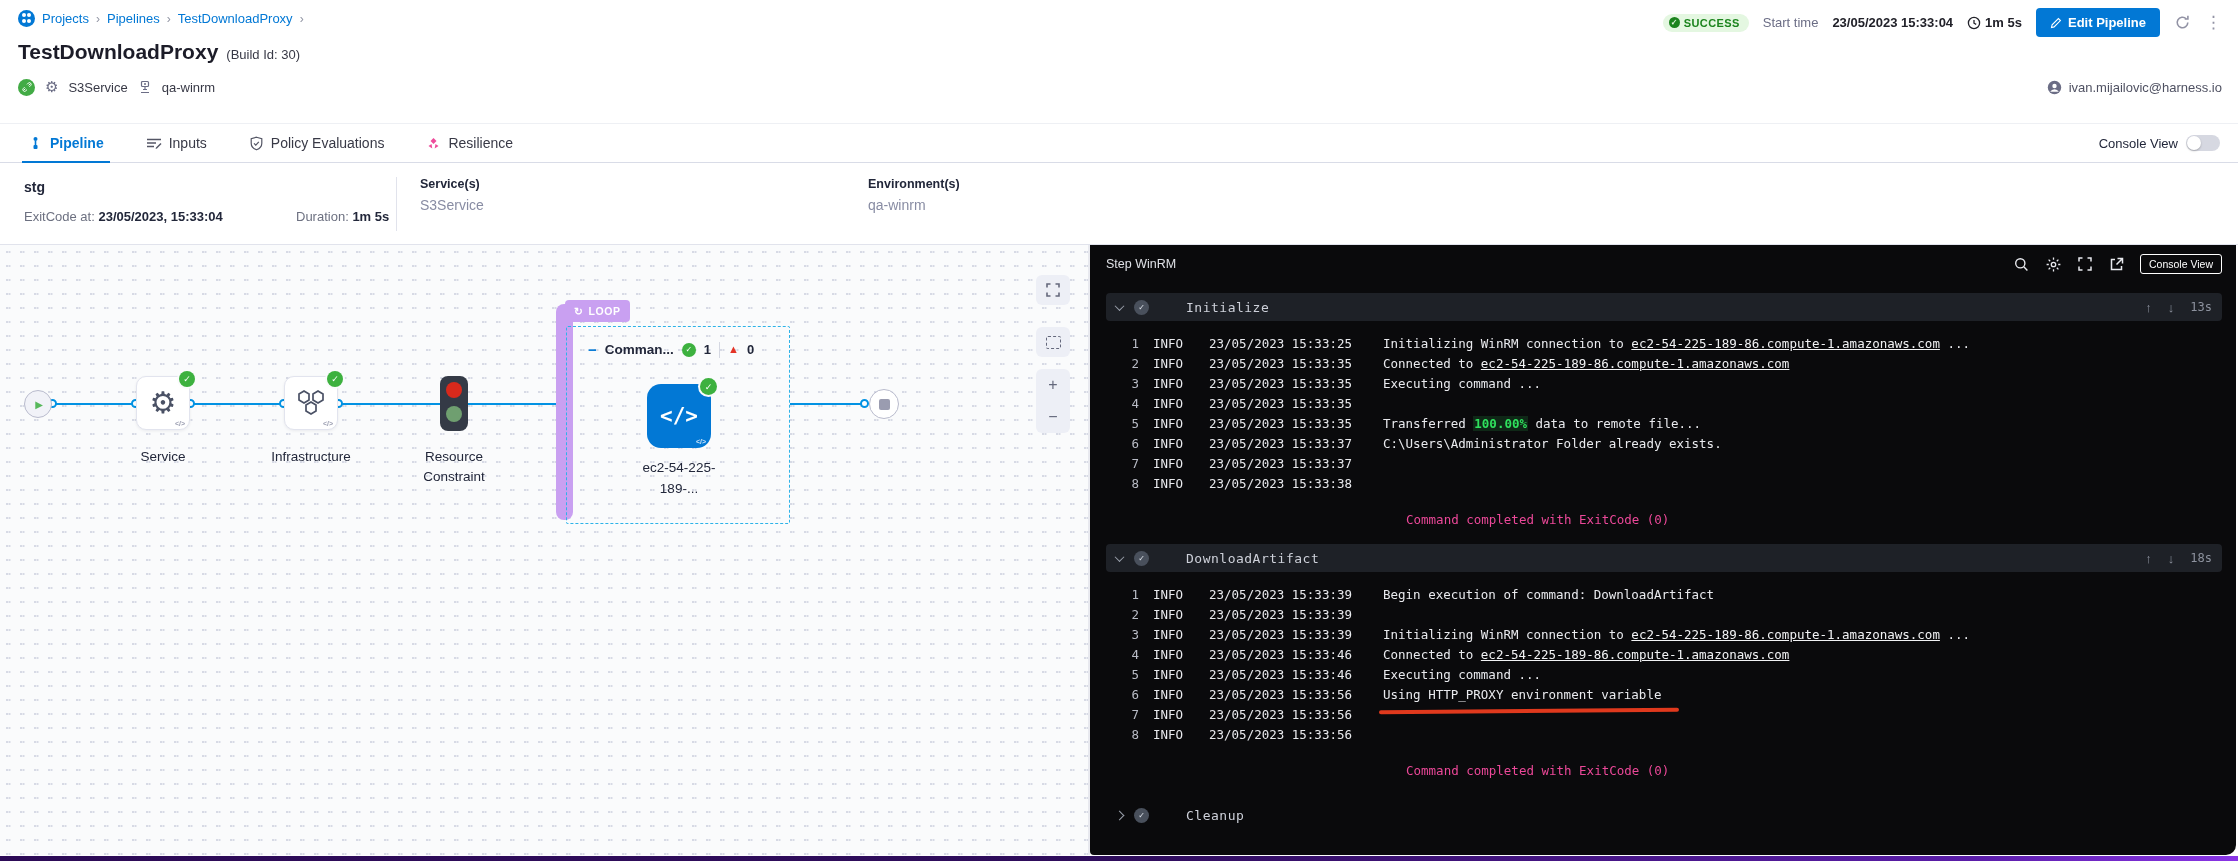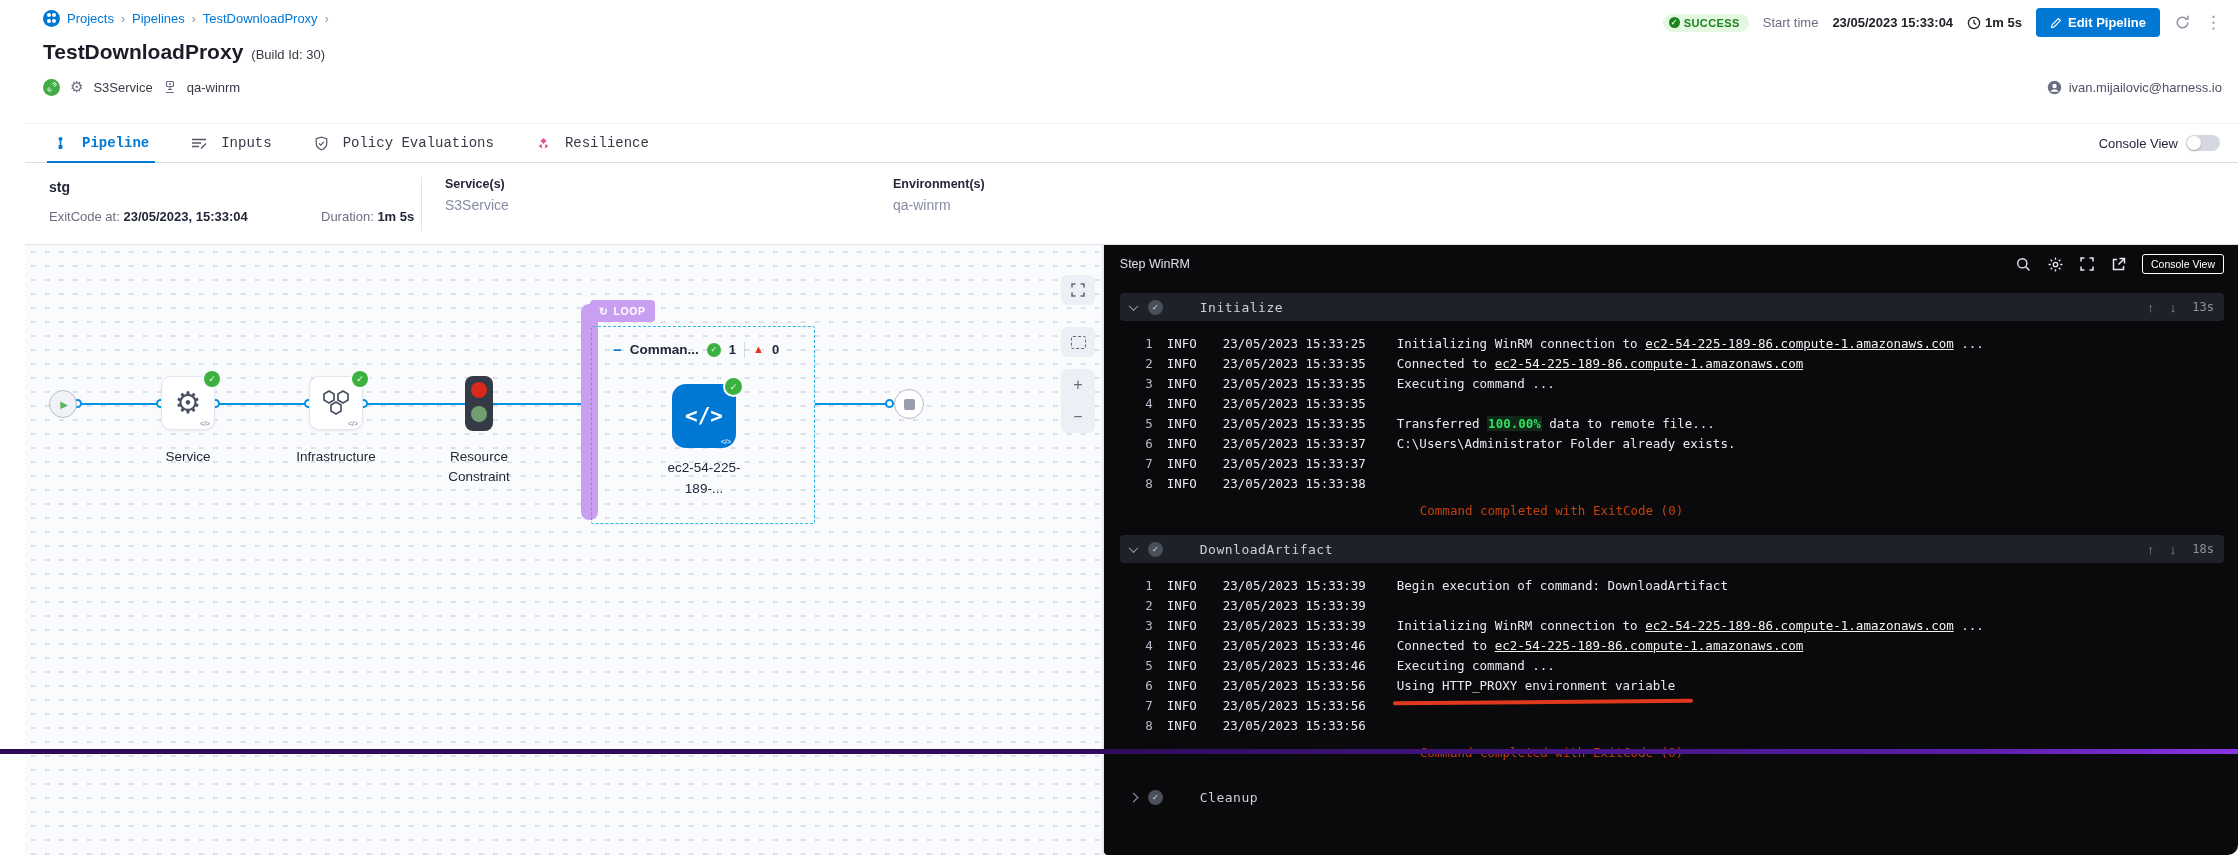--- a/index.html
+++ b/index.html
@@ -1,18 +1,18 @@
 <!DOCTYPE html>
 <html><head>
 <meta charset="utf-8">
 <style>
   * { margin:0; padding:0; box-sizing:border-box; }
   html,body { width:2238px; height:861px; overflow:hidden; background:#fff;
     font-family:"Liberation Sans", sans-serif; }
-  .app { position:relative; width:2238px; height:754px; background:#fff;padding-left:25px; }
+  .app { position:relative; width:2238px; height:861px; background:#fff; }
 
   
   .topbar { position:relative; height:123px; background:#fff; }
   .breadcrumb { position:absolute; left:18px; top:10px; display:flex; align-items:center; gap:7px; font-size:13px; }
   .crumb { color:#0278d5; cursor:pointer; }
   .crumb-sep { color:#9296a5; font-size:12px; }
   .harness-logo { width:17px; height:17px; border-radius:50%; background:#0278d5; position:relative; }
   .harness-logo i { position:absolute; width:4px; height:4px; border-radius:50%; background:#fff; }
   .harness-logo i:nth-child(1){left:4px;top:3px;} .harness-logo i:nth-child(2){left:9px;top:3px;}
   .harness-logo i:nth-child(3){left:4px;top:9px;} .harness-logo i:nth-child(4){left:9px;top:9px;}
@@ -35,21 +35,21 @@
   .dur-chip { display:flex; align-items:center; gap:4px; font-size:13px; font-weight:bold; color:#22222a; }
   .btn-primary { background:#0278d5; color:#fff; font-size:13px; font-weight:600; border:none; border-radius:4px;
     padding:7px 14px; display:flex; align-items:center; gap:6px; cursor:pointer; }
   .icon-btn { background:none; border:none; color:#9293a5; cursor:pointer; display:flex; align-items:center; }
   .kebab { font-size:17px; color:#9293a5; letter-spacing:0; }
 
   .user-row { position:absolute; right:16px; top:80px; display:flex; align-items:center; gap:7px; font-size:13px; color:#4f5162; }
 
   
   .tabbar { position:relative; height:40px; background:#fff; border-top:1px solid #eef0f4; border-bottom:1px solid #d9dce7; display:flex; align-items:stretch; padding-left:22px; }
-  .tab { display:flex; align-items:center; gap:14px; padding:0 6px; margin-right:30px; font-size:14px; color:#383946; cursor:pointer; position:relative;font-family:Liberation Mono, monospace; }
+  .tab { display:flex; align-items:center; gap:7px; padding:0 6px; margin-right:30px; font-size:14px; color:#383946; cursor:pointer; position:relative; }
   .tab.active { color:#0278d5; font-weight:bold; }
   .tab.active::after { content:""; position:absolute; left:0; right:0; bottom:-1px; height:2px; background:#0278d5; }
   .console-toggle { position:absolute; right:18px; top:0; height:100%; display:flex; align-items:center; gap:8px; font-size:13px; color:#22273a; }
   .switch { width:34px; height:16px; border-radius:8px; background:#d6d8e1; position:relative; cursor:pointer; }
   .switch .knob { position:absolute; left:1px; top:1px; width:14px; height:14px; border-radius:50%; background:#fff; box-shadow:0 1px 2px rgba(0,0,0,.25); }
 
   
   .stagebar { position:relative; height:82px; background:#fff; border-bottom:1px solid #e1e3ec; }
   .stage-name { position:absolute; left:24px; top:16px; font-size:14px; font-weight:bold; color:#22273a; }
   .stage-kv { position:absolute; font-size:13px; color:#6c7080; }
@@ -145,21 +145,21 @@
   .sec-body { padding:13px 0 10px 13px; font-family:"DejaVu Sans Mono", monospace; font-size:12.5px; line-height:20px; }
   .log-line { display:flex; white-space:pre; }
   .ln-num { width:20px; text-align:right; color:#b9bcc6; flex:none; }
   .ln-level { width:44px; margin-left:14px; color:#e9eaee; flex:none; }
   .ln-time { width:170px; margin-left:12px; color:#e9eaee; flex:none; }
   .ln-msg { margin-left:4px; color:#e9eaee; }
   .seg-link { text-decoration:underline; cursor:pointer; color:#f2f3f5; }
   .seg-pct { color:#2fe05d; font-weight:bold; background:rgba(47,224,93,.14); padding:0 1px; }
   .seg-mark { position:relative; display:inline-block; }
   .seg-mark::after { content:""; position:absolute; left:-4px; right:-18px; bottom:-8px; height:4px; background:#e0391d; border-radius:3px; transform:rotate(-.5deg); }
-  .sec-footer { margin-left:287px; margin-top:7px; font-family:"DejaVu Sans Mono", monospace; font-size:12.5px; color:#c2410c; }
+  .sec-footer { margin-left:287px; margin-top:16px; font-family:"DejaVu Sans Mono", monospace; font-size:12.5px; color:#ec4899; }
 
   .bottom-strip { position:absolute; left:0; bottom:0; width:2238px; height:5px;
     background:linear-gradient(90deg,#2d0b57 0%,#2f0d5c 50%,#5a1da8 88%,#8a35e6 100%); }
 
   svg { display:block; }
 </style>
 </head>
 <body>
 
 <div class="app">

